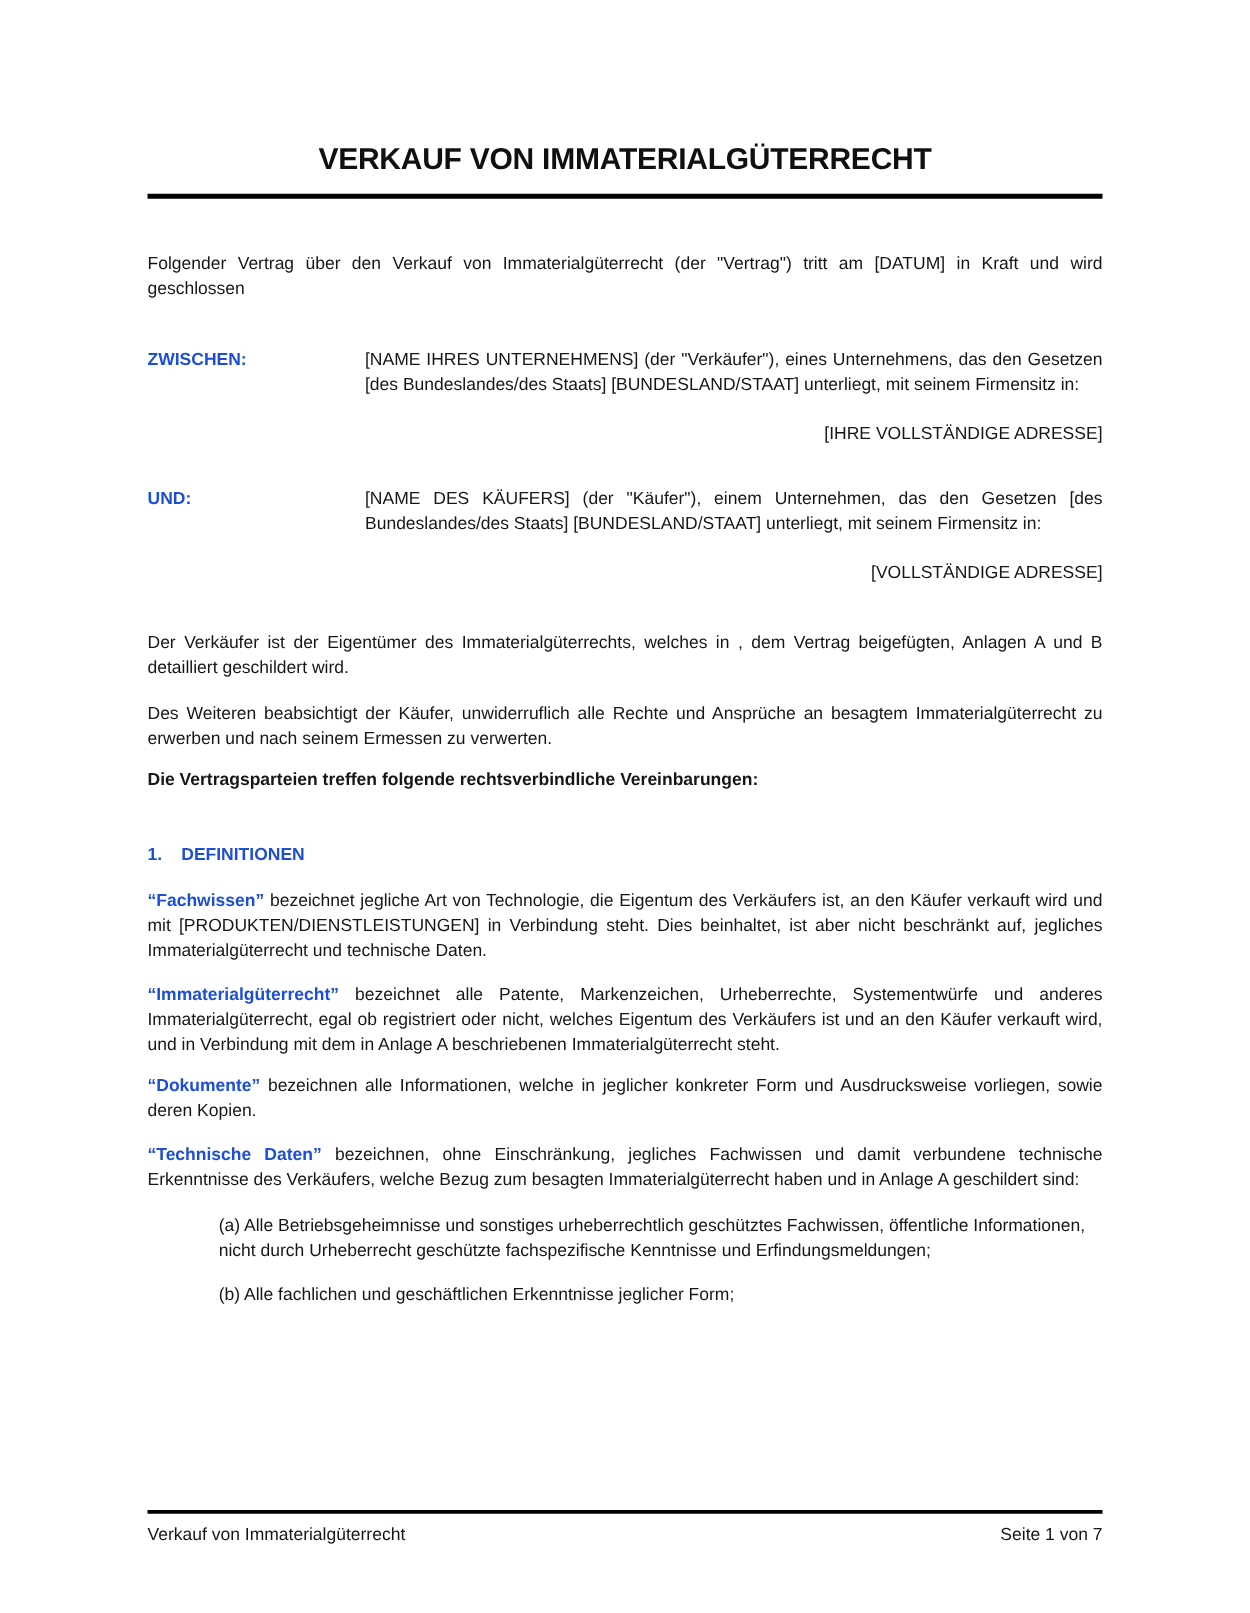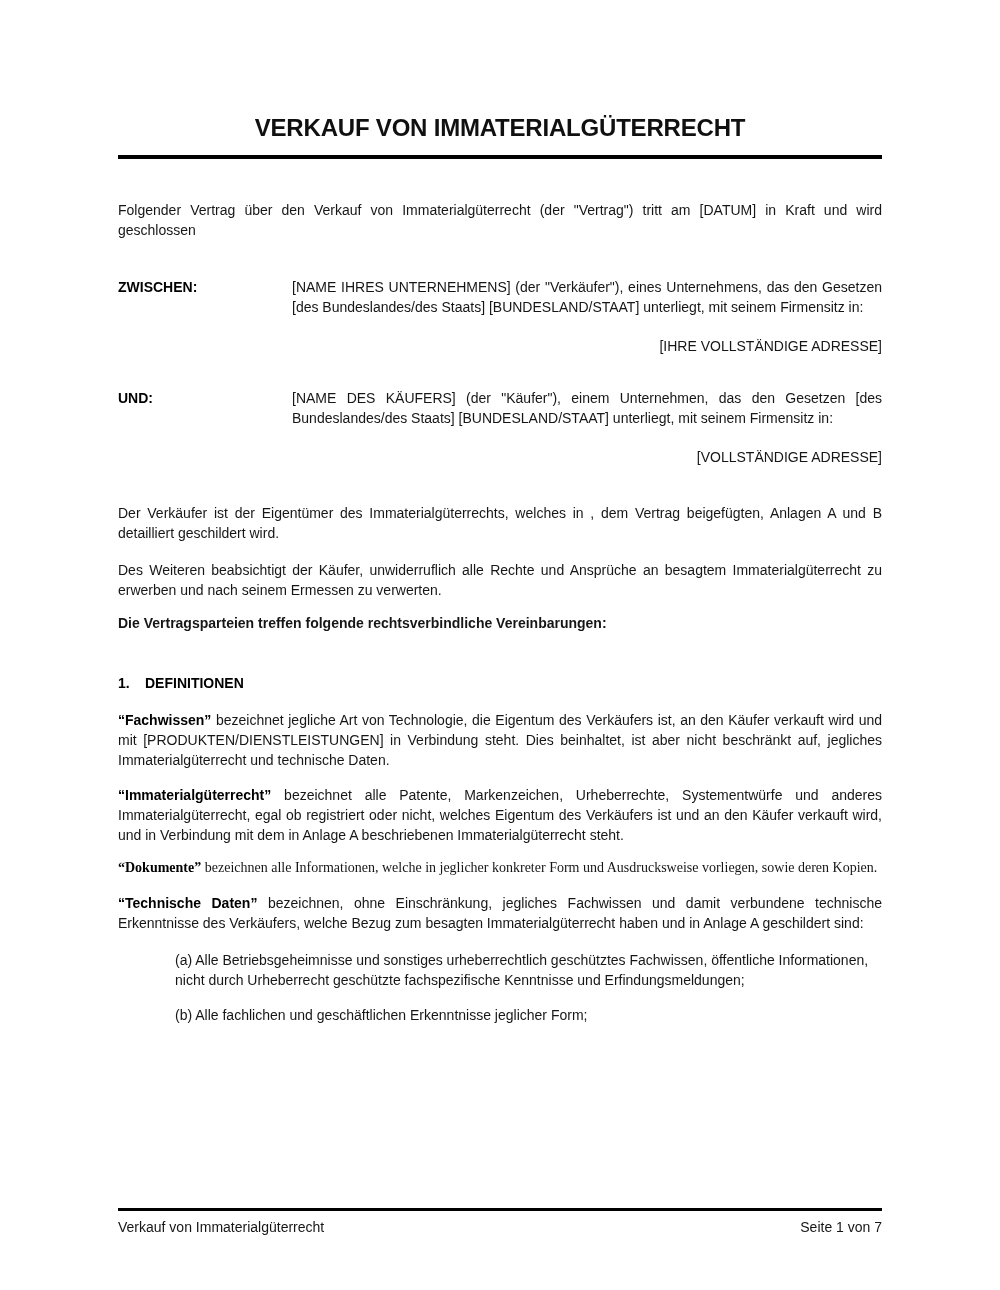--- a/index.html
+++ b/index.html
@@ -69,24 +69,24 @@
   .section-heading {
     margin-top: 40px;
     font-weight: bold;
   }
   .sec-num {
     display: inline-block;
     width: 27px;
   }
 
   .def { text-align: justify; }
-  .def b, .section-heading, .party-label { color: #000000; }
+  .def b, .section-heading, .party-label { color: #1d4ed8; }
   .d1 { margin-top: 17px; }
   .d2 { margin-top: 15px; }
-  .d3 { margin-top: 13px; font-family: Liberation Serif, serif; }
+  .d3 { margin-top: 13px; }
   .d4 { margin-top: 15px; }
 
   .list-item {
     margin-left: 57px;
     text-align: left;
   }
   .ia { margin-top: 17px; }
   .ib { margin-top: 15px; }
 
   .footer {

